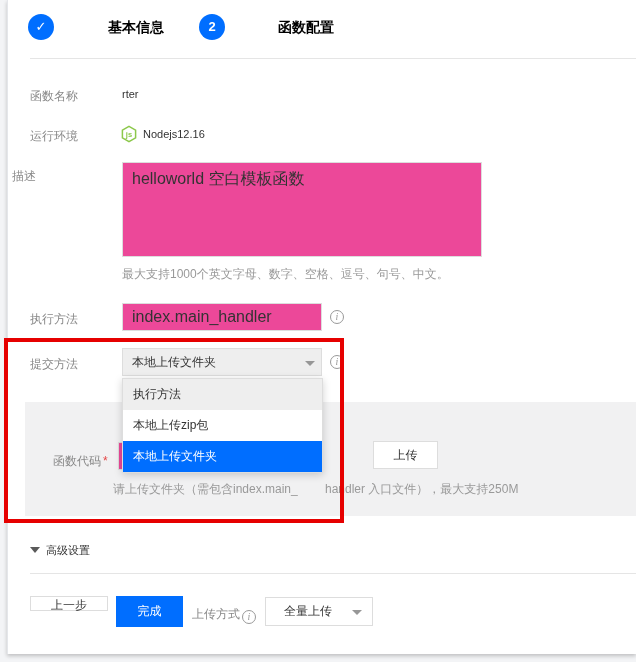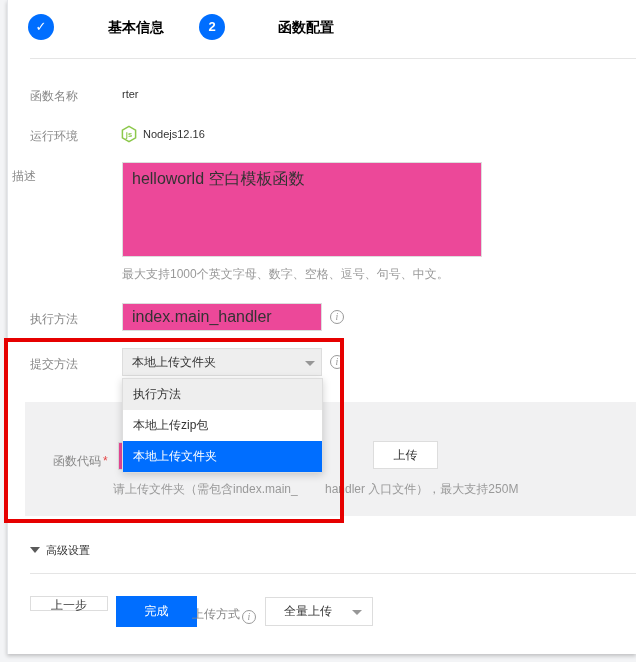--- a/index.html
+++ b/index.html
@@ -95,20 +95,20 @@
 </div>
 
 <div class="abs annotation" style="left:4px; top:338px; width:340px; height:185px;"></div>
 
 <div class="abs" style="left:30px; top:540px;">
   <span class="tri-down"></span><span class="val">高级设置</span>
 </div>
 <div class="abs divider" style="left:30px; top:573px; width:606px;"></div>
 
 <button class="abs btn-plain" style="left:30px; top:596px; width:78px; height:15px;">上一步</button>
-<button class="abs btn-blue" style="left:116px; top:596px; width:81px; height:31px;">完成</button>
+<button class="abs btn-blue" style="left:116px; top:596px; width:67px; height:31px;">完成</button>
 <div class="abs" style="left:192px; top:604px;">
   <span class="lbl">上传方式</span><span class="info" style="margin-left:2px; position:relative; top:2px;">i</span>
 </div>
 <div class="abs selectbox" style="left:265px; top:597px; width:108px; height:29px; background:#fff; line-height:27px; padding-left:18px;">
   <span>全量上传</span>
   <span class="caret" style="left:86px; top:12px;"></span>
 </div>
 
 </body></html>

